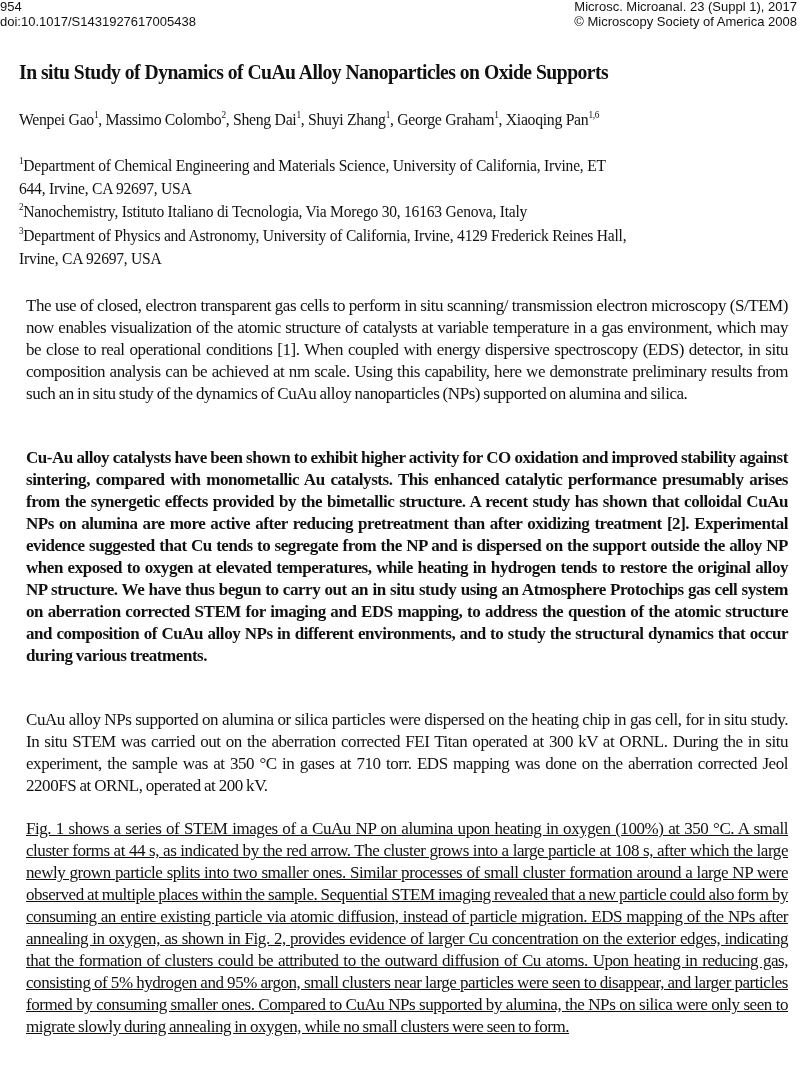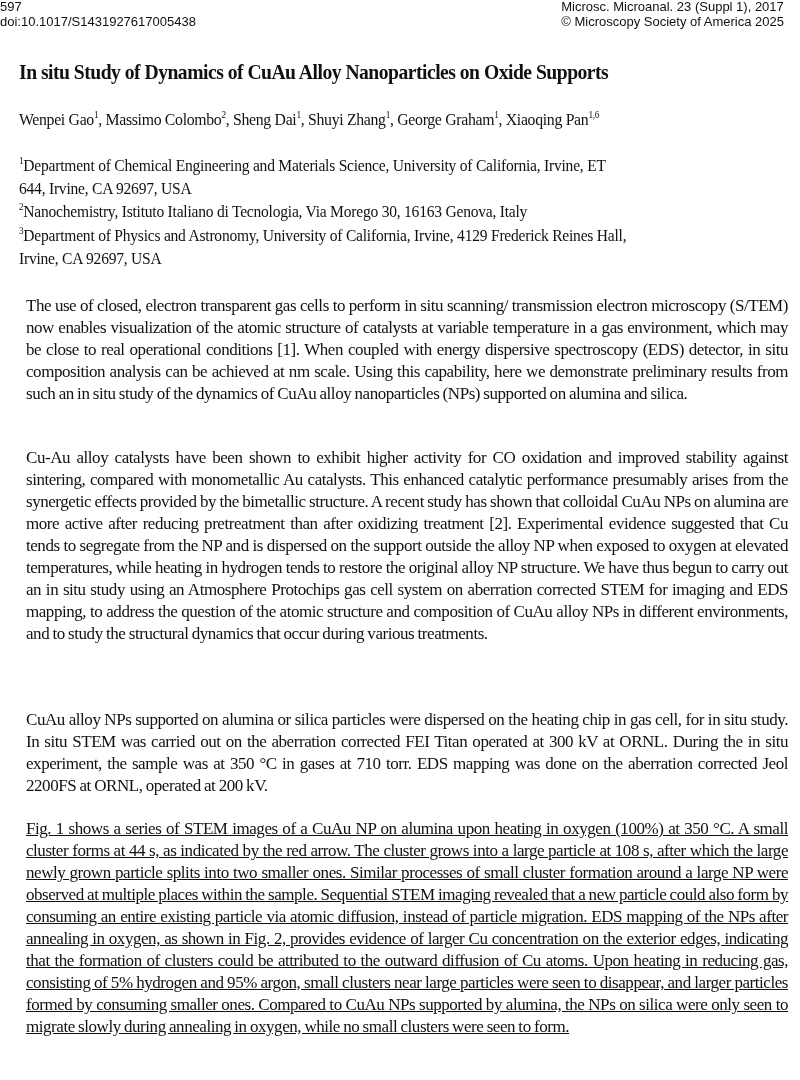--- a/index.html
+++ b/index.html
@@ -1,41 +1,41 @@
 <!DOCTYPE html>
 <html><head>
 <meta charset="utf-8">
 <style>
   html, body { margin: 0; padding: 0; background: #ffffff; }
   body { width: 800px; height: 1080px; overflow: hidden; position: relative; color: #111; }
   .hdr { position: absolute; font-family: "Liberation Sans", sans-serif; font-size: 13px; line-height: 15px; color: #111; }
   .hdr-left { left: 0; top: -1px; }
-  .hdr-right { right: 16px; top: -1px; text-align: left; }
+  .hdr-right { right: 3px; top: -1px; text-align: center; }
   .title { position: absolute; left: 19px; top: 60px; font-family: "Liberation Serif", serif; font-weight: bold; font-size: 21px; letter-spacing: -0.55px; transform: scaleX(0.935); transform-origin: left top; white-space: nowrap; }
   .authors { position: absolute; left: 19px; top: 110px; font-family: "Liberation Serif", serif; font-size: 17px; white-space: nowrap; letter-spacing: -0.35px; transform: scaleX(0.93); transform-origin: left top; }
   .authors sup, .aff sup { font-size: 10px; vertical-align: 7px; line-height: 0; }
   .affs { position: absolute; left: 19px; top: 154px; width: 800px; font-family: "Liberation Serif", serif; font-size: 17px; line-height: 23.2px; }
   .aff { white-space: nowrap; transform: scaleX(0.915); transform-origin: left top; width: 852px; letter-spacing: -0.25px; }
   .aff .line2 { display: block; }
   .para { position: absolute; left: 26px; width: 762px; font-family: "Liberation Serif", serif; font-size: 17px; line-height: 22px; text-align: justify; letter-spacing: -0.45px; word-spacing: -0.5px; }
   .p1 { top: 295px; }
-  .p2 { top: 447px; }
+  .p2 { top: 447px; font-weight: bold; }
   .p3 { top: 709px; }
   .p4 { top: 818px; text-decoration: underline; }
 </style>
 </head>
 <body>
 
 <div class="hdr hdr-left">
-  <div>597</div>
+  <div>954</div>
   <div>doi:10.1017/S1431927617005438</div>
 </div>
 <div class="hdr hdr-right">
   <div>Microsc. Microanal. 23 (Suppl 1), 2017</div>
-  <div>© Microscopy Society of America 2025</div>
+  <div>© Microscopy Society of America 2008</div>
 </div>
 
 <div class="title">In situ Study of Dynamics of CuAu Alloy Nanoparticles on Oxide Supports</div>
 
 <div class="authors">
   <span>Wenpei Gao</span><sup>1</sup>,
   <span>Massimo Colombo</span><sup>2</sup>,
   <span>Sheng Dai</span><sup>1</sup>,
   <span>Shuyi Zhang</span><sup>1</sup>,
   <span>George Graham</span><sup>1</sup>,

